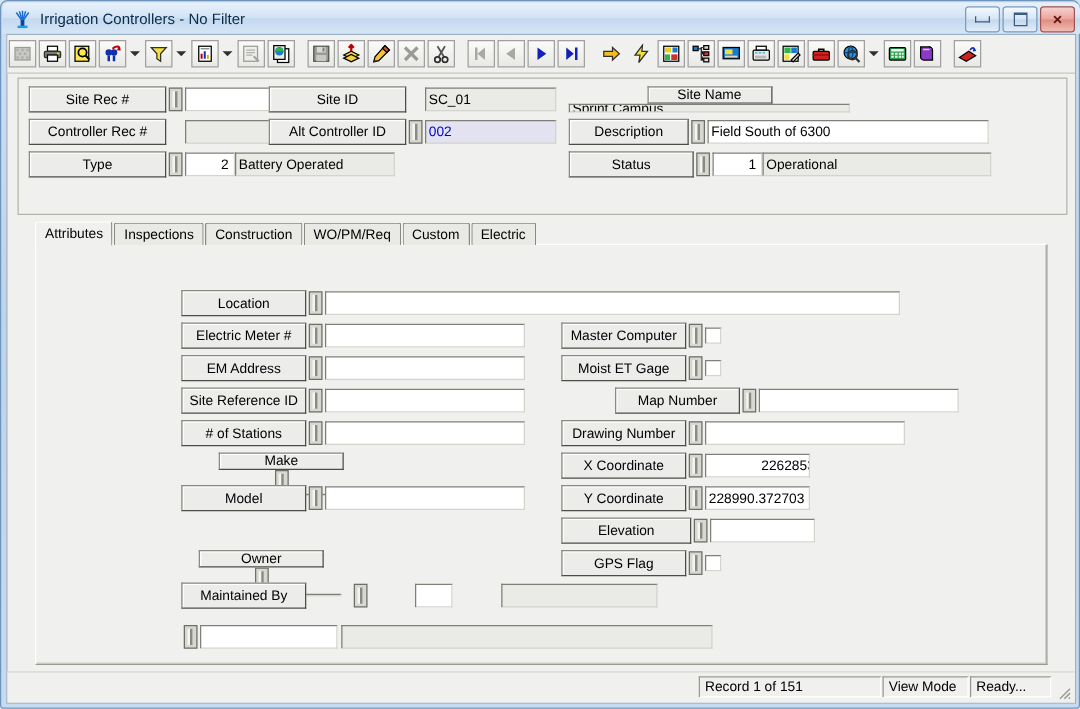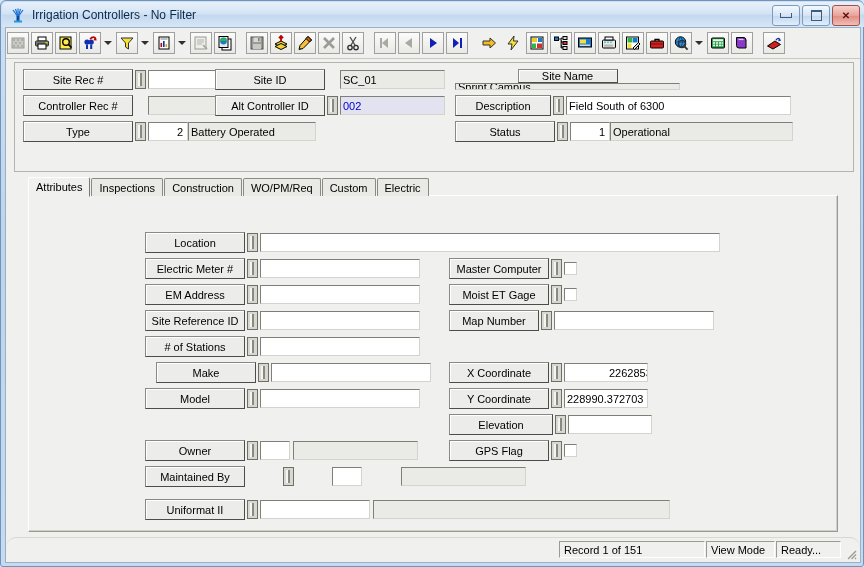--- a/index.html
+++ b/index.html
@@ -151,21 +151,21 @@
     position:absolute;left:22px;top:167px;width:810px;height:337px;
     background:#f0f0ee;
     border:1px solid #ffffff;
     border-right-color:#9a9a92;border-bottom-color:#9a9a92;
     box-shadow:inset -1px -1px 0 #d0d0c8;
     box-sizing:border-box;
   }
   
   .statusbar{
     position:absolute;left:0;bottom:0;width:854px;height:24px;
-    background:#f0f0ee;border-top:1px solid #d8d8d0;border-radius:10px;
+    background:#f0f0ee;border-top:1px solid #d8d8d0;
   }
   .sb-cell{
     position:absolute;top:3px;height:17px;box-sizing:border-box;
     background:#f0f0ee;
     border:1px solid #9a9a92;
     border-right-color:#ffffff;border-bottom-color:#ffffff;
     display:flex;align-items:center;padding-left:4px;
     font-size:11px;color:#000;white-space:nowrap;
   }
   .grip{position:absolute;right:3px;bottom:2px;width:14px;height:14px;}
@@ -559,72 +559,76 @@
         <span class="door"></span>
         <span class="fld" style="width:160px;"></span>
       </div>
 
       <div class="row" style="left:116px;top:140px;">
         <span class="lblbtn" style="width:100px;"># of Stations</span>
         <span class="door"></span>
         <span class="fld" style="width:160px;"></span>
       </div>
 
-      <div class="row" style="left:127px;top:166px;">
+      <div class="row" style="left:116px;top:166px;flex-direction:column;">
         <span class="lblbtn" style="width:100px;">Make</span>
         <span class="door"></span>
         <span class="fld" style="width:160px;"></span>
       </div>
 
       <div class="row" style="left:116px;top:192px;">
         <span class="lblbtn" style="width:100px;">Model</span>
         <span class="door"></span>
         <span class="fld" style="width:160px;"></span>
       </div>
 
 
-      <div class="row" style="left:116px;top:244px;">
+      <div class="row" style="left:116px;top:244px;flex-direction:column;">
         <span class="lblbtn" style="width:100px;">Owner</span>
         <span class="door"></span>
         <span class="fld" style="width:30px;"></span>
         <span class="fld ro" style="width:125px;margin-left:3px;"></span>
       </div>
 
       <div class="row" style="left:116px;top:270px;gap:36px;">
         <span class="lblbtn" style="width:100px;">Maintained By</span>
         <span class="door"></span>
         <span class="fld" style="width:30px;"></span>
         <span class="fld ro" style="width:125px;margin-left:3px;"></span>
       </div>
 
       <div class="row" style="left:116px;top:303px;">
-        <span class="lblbtn" style="width:100px;">Uniformat II</span>
         <span class="door"></span>
         <span class="fld" style="width:110px;"></span>
         <span class="fld ro" style="width:297px;margin-left:3px;"></span>
       </div>
 
       <div class="row" style="left:420px;top:62px;">
         <span class="lblbtn" style="width:100px;">Master Computer</span>
         <span class="door"></span>
         <span class="chk"></span>
       </div>
 
       <div class="row" style="left:420px;top:88px;">
         <span class="lblbtn" style="width:100px;">Moist ET Gage</span>
         <span class="door"></span>
         <span class="chk"></span>
       </div>
 
       <div class="row" style="left:420px;top:114px;">
-        <span class="lblbtn" style="width:90px;">Map Number</span>
-        <span class="door"></span>
-        <span class="fld" style="width:160px;"></span>
-      </div>
-
+        <span class="lblbtn" style="width:100px;margin-left:43px;">Map Number</span>
+        <span class="door"></span>
+        <span class="fld" style="width:160px;"></span>
+      </div>
+
+      <div class="row" style="left:420px;top:140px;">
+        <span class="lblbtn" style="width:100px;">Drawing Number</span>
+        <span class="door"></span>
+        <span class="fld" style="width:160px;"></span>
+      </div>
 
       <div class="row" style="left:420px;top:166px;">
         <span class="lblbtn" style="width:100px;">X Coordinate</span>
         <span class="door"></span>
         <span class="fld" style="width:84px;padding-left:44px;">2262853.76246</span>
       </div>
 
       <div class="row" style="left:420px;top:192px;">
         <span class="lblbtn" style="width:100px;">Y Coordinate</span>
         <span class="door"></span>

